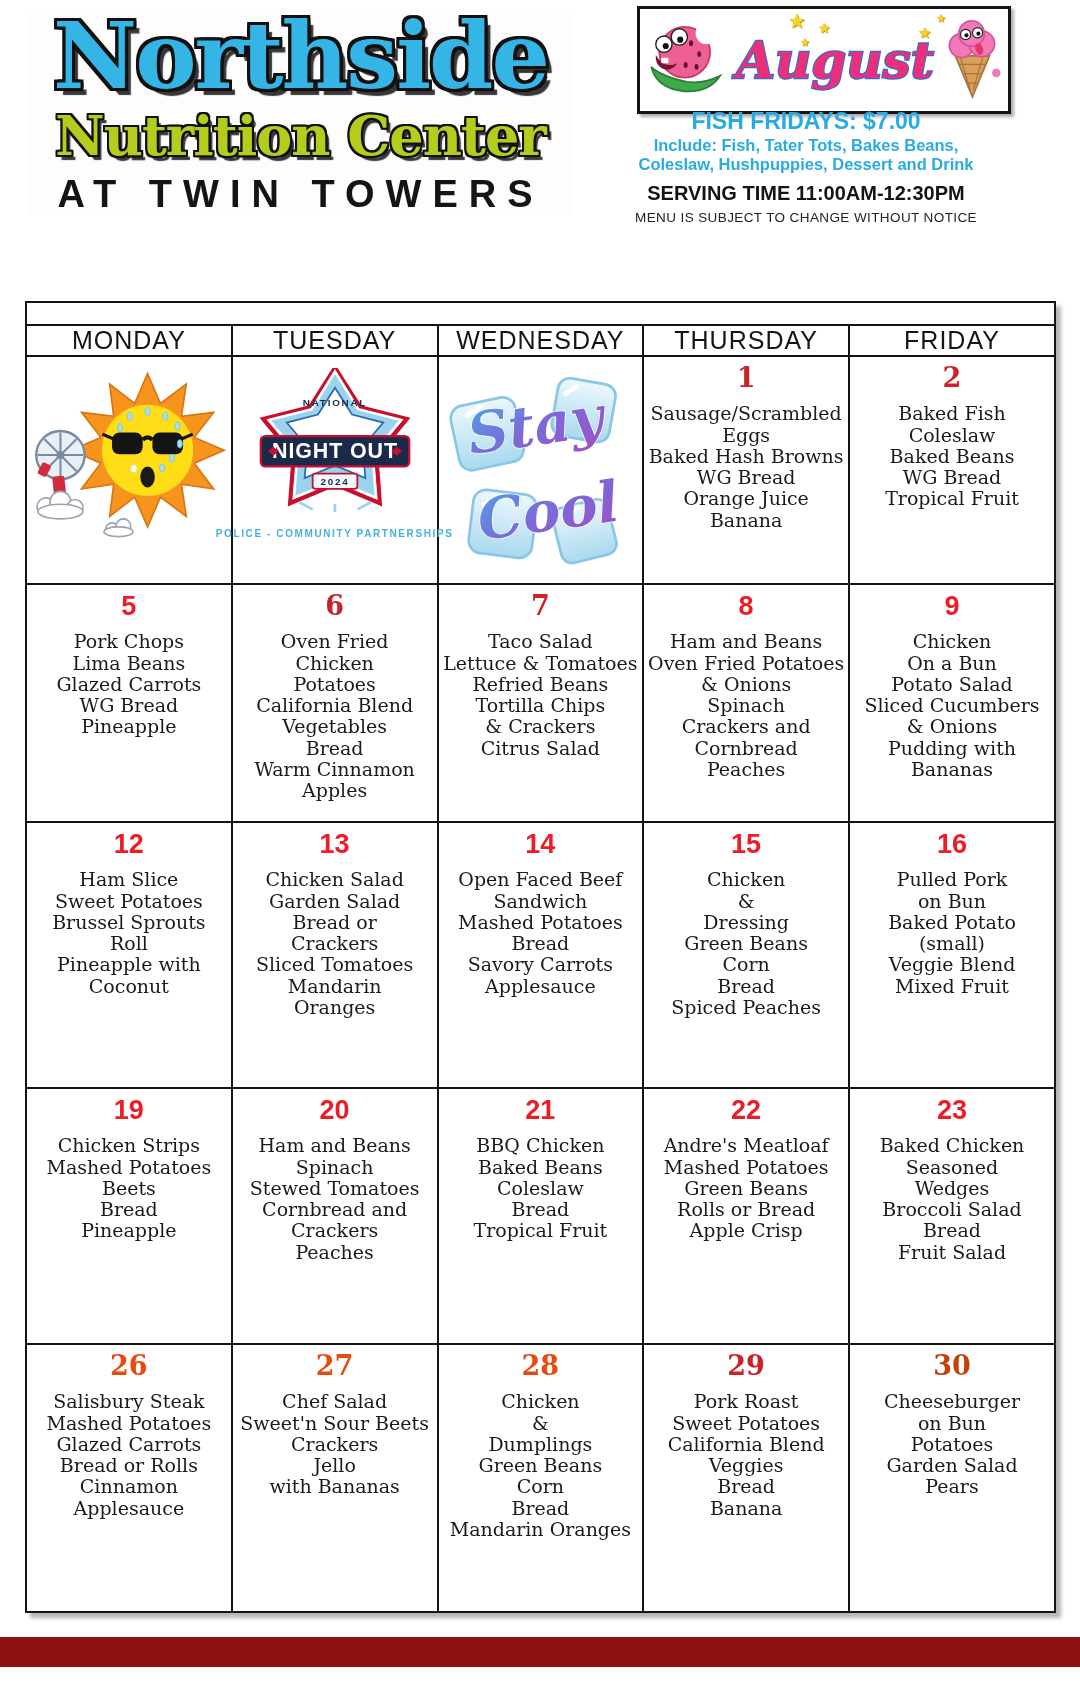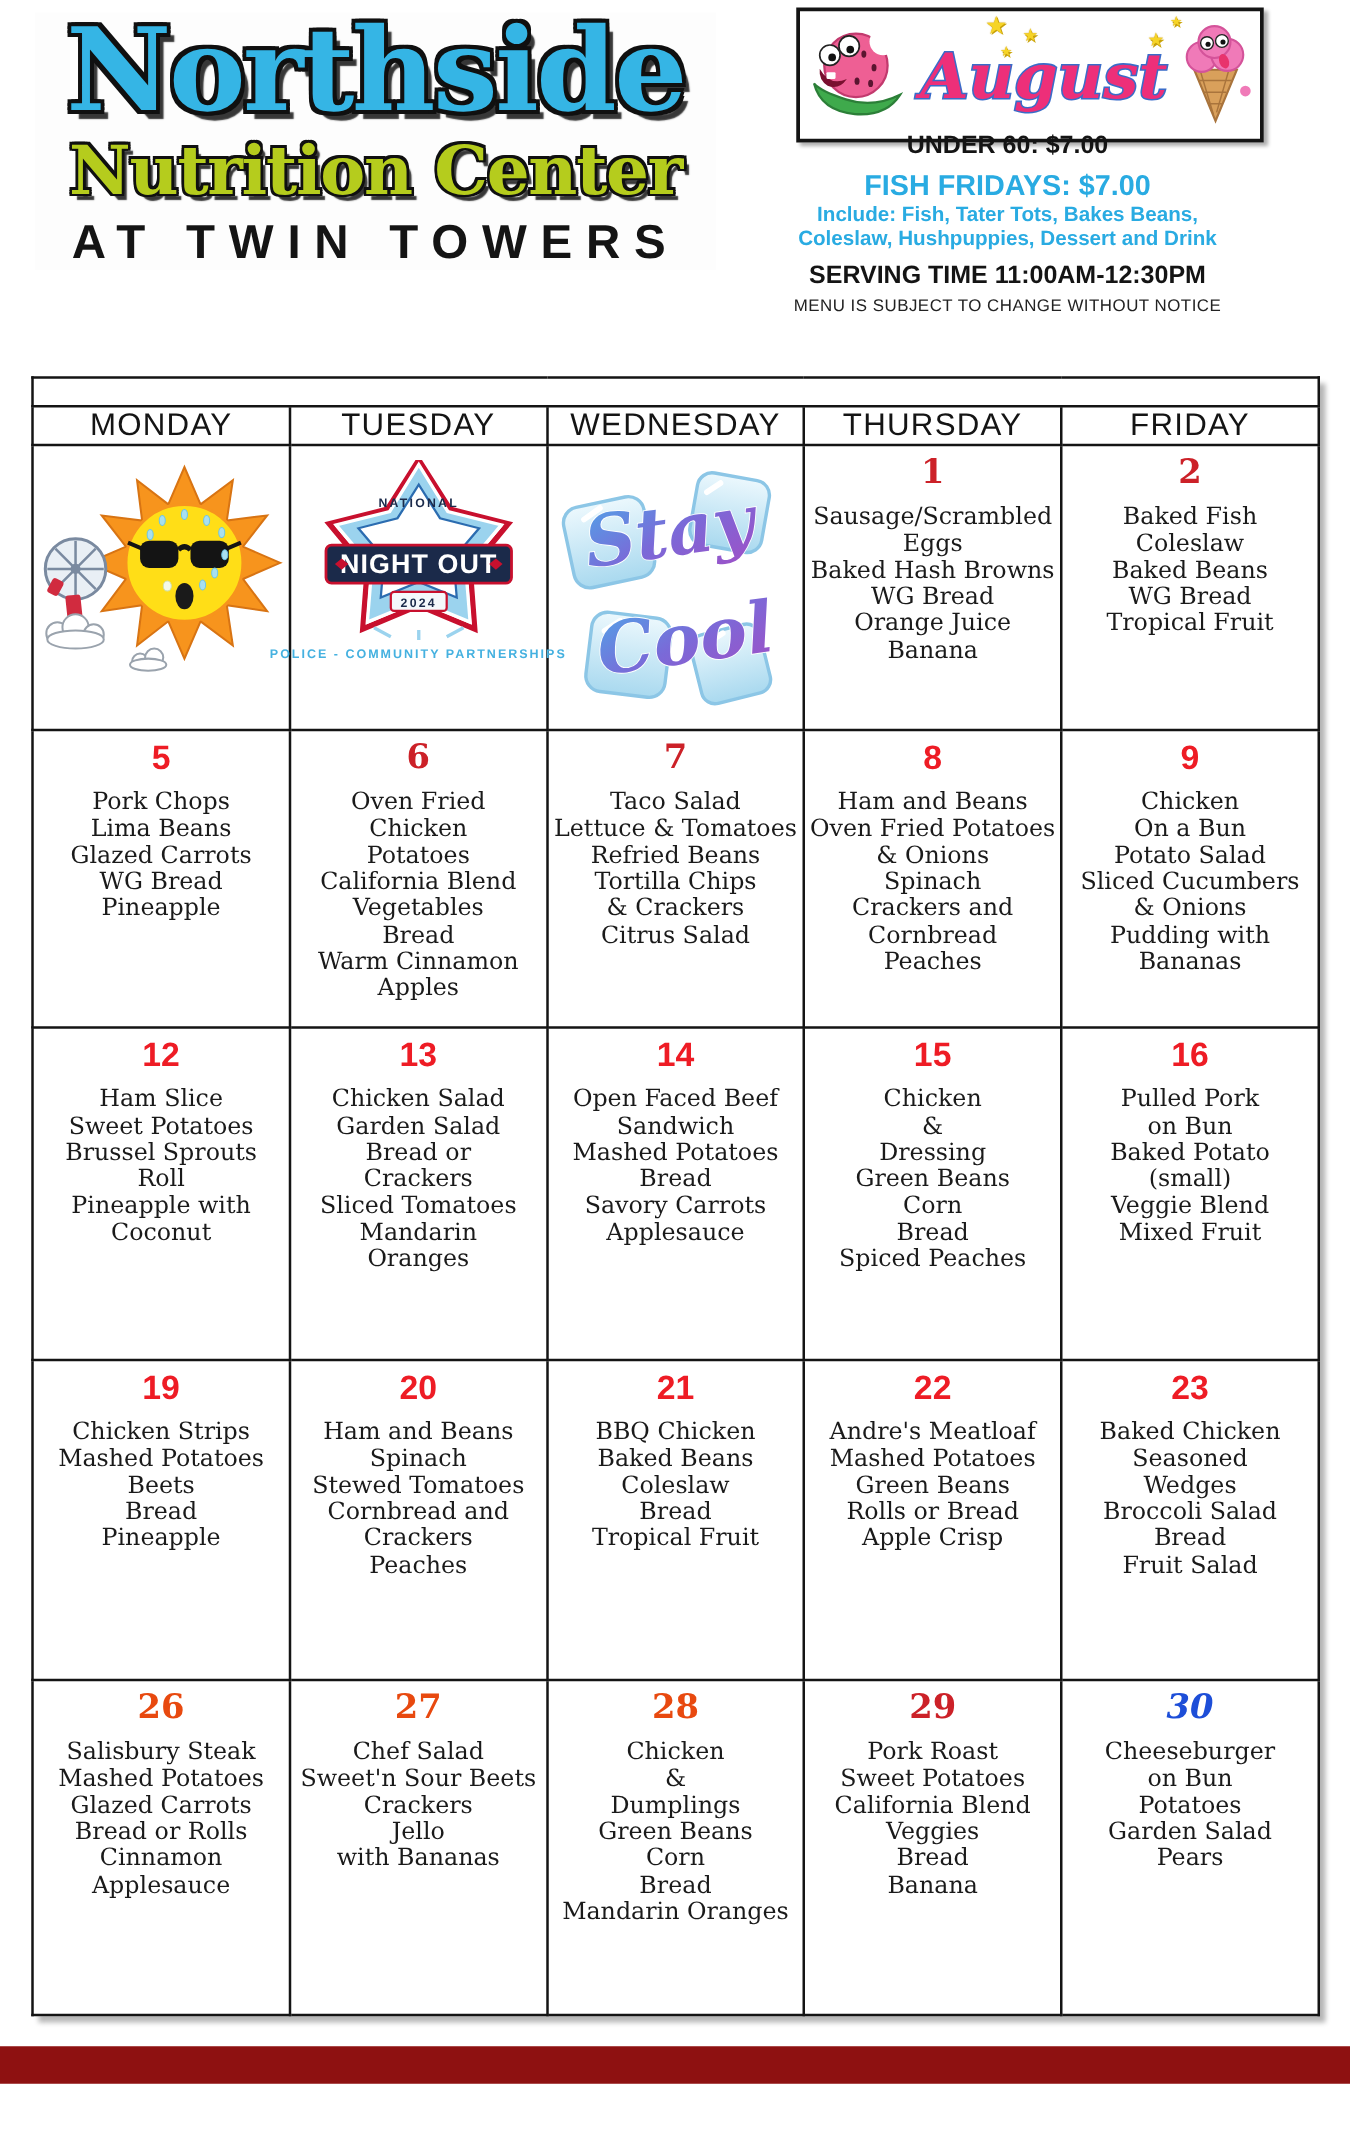--- a/index.html
+++ b/index.html
@@ -59,21 +59,21 @@
   .menu-table td{width:206px;vertical-align:top;text-align:center;padding:7px 2px 0}
   .day-num{font-size:27px;font-weight:bold;line-height:1.05;margin-bottom:11px}
   .num-serif{font-family:"DejaVu Serif",serif}
   .num-sans{font-family:"Liberation Sans",sans-serif}
   .menu-lines{
     font-family:"DejaVu Serif",serif;font-size:19px;line-height:1.12;color:#1a1a1a;
     white-space:pre-line;
   }
   .img-cell{display:flex;flex-direction:column;align-items:center;margin-top:4px}
   .night-out-caption{
-    font-size:10px;font-weight:bold;color:#45b1e0;letter-spacing:1.6px;margin-top:5px;
+    font-size:10px;font-weight:bold;color:#45b1e0;letter-spacing:1.6px;margin-top:15px;
     font-family:"Liberation Sans",sans-serif;white-space:nowrap;
   }
   
   .footer-bar{position:absolute;left:0;top:1637px;width:1080px;height:30px;background:#8e1111}
 </style>
 </head>
 <body>
 
 <div class="logo">
   <div class="logo-line1">Northside</div>
@@ -112,21 +112,20 @@
     <circle cx="66" cy="62" r="5" fill="#f07ab8"></circle>
   </svg>
   <span class="b-star" style="left:148px;top:2px;font-size:20px">★</span>
   <span class="b-star" style="left:178px;top:12px;font-size:14px">★</span>
   <span class="b-star" style="left:160px;top:28px;font-size:11px">★</span>
   <span class="b-star" style="left:278px;top:16px;font-size:15px">★</span>
   <span class="b-star" style="left:296px;top:4px;font-size:11px">★</span>
 </div>
 
 <div class="right-info">
-  <div class="price-black">UNDER 60: $7.00</div>
   <div class="fish-title">FISH FRIDAYS: $7.00</div>
   <div class="fish-detail">Include: Fish, Tater Tots, Bakes Beans,</div>
   <div class="fish-detail">Coleslaw, Hushpuppies, Dessert and Drink</div>
   <div class="serving">SERVING TIME 11:00AM-12:30PM</div>
   <div class="notice">MENU IS SUBJECT TO CHANGE WITHOUT NOTICE</div>
 </div>
 
 <table class="menu-table">
   <thead>
     <tr class="spacer-row">
@@ -422,21 +421,21 @@
         <td>
           <div class="day-num num-serif" style="color: rgb(204, 33, 40);">29</div>
           <div class="menu-lines">Pork Roast
 Sweet Potatoes
 California Blend
 Veggies
 Bread
 Banana</div>
         </td>
         <td>
-          <div class="day-num num-serif" style="color: #1d4ed8; font-style: italic;">30</div>
+          <div class="day-num num-serif" style="color: #c2410c;">30</div>
           <div class="menu-lines">Cheeseburger
 on  Bun
 Potatoes
 Garden Salad
 Pears</div>
         </td>
       </tr>
     </tbody>
 </table>
 

